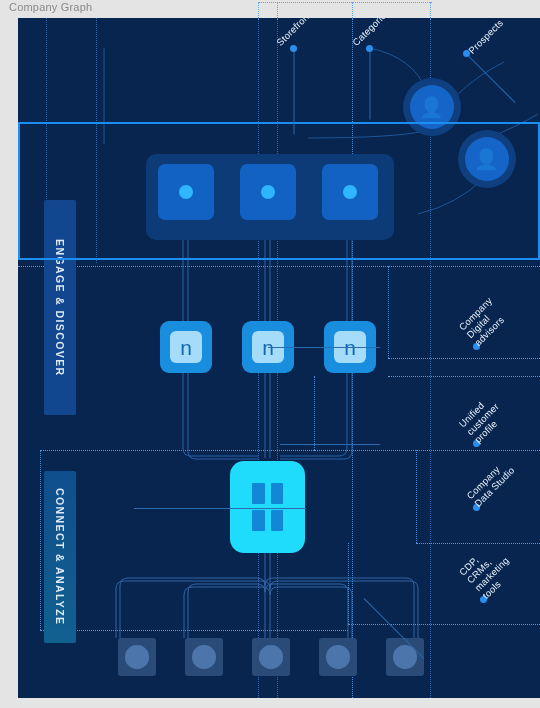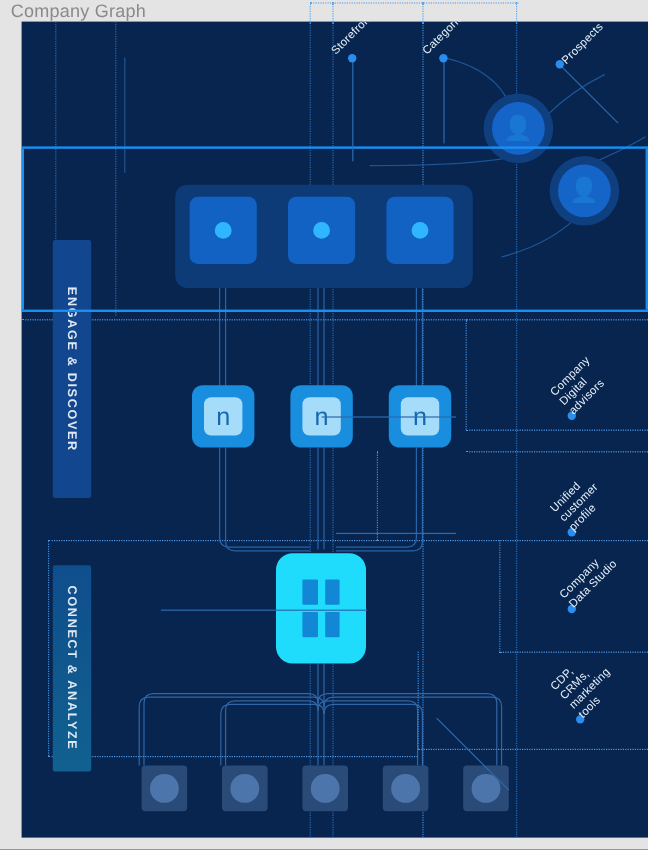--- a/index.html
+++ b/index.html
@@ -8,21 +8,21 @@
     background:#e4e4e4;
     font-family:"Liberation Sans", sans-serif;
     overflow:hidden;
     position:relative;
   }
   #app{position:absolute;inset:0;}
 
   
   .win-title{
     position:absolute;left:9px;top:1px;
-    font-size:15px;color:#8a8a8a;
+    font-size:11px;color:#8a8a8a;
     letter-spacing:.2px;
     white-space:nowrap;
   }
 
   
   .canvas{
     position:absolute;
     left:18px;top:18px;
     width:522px;height:680px;
     background:#07254f;

